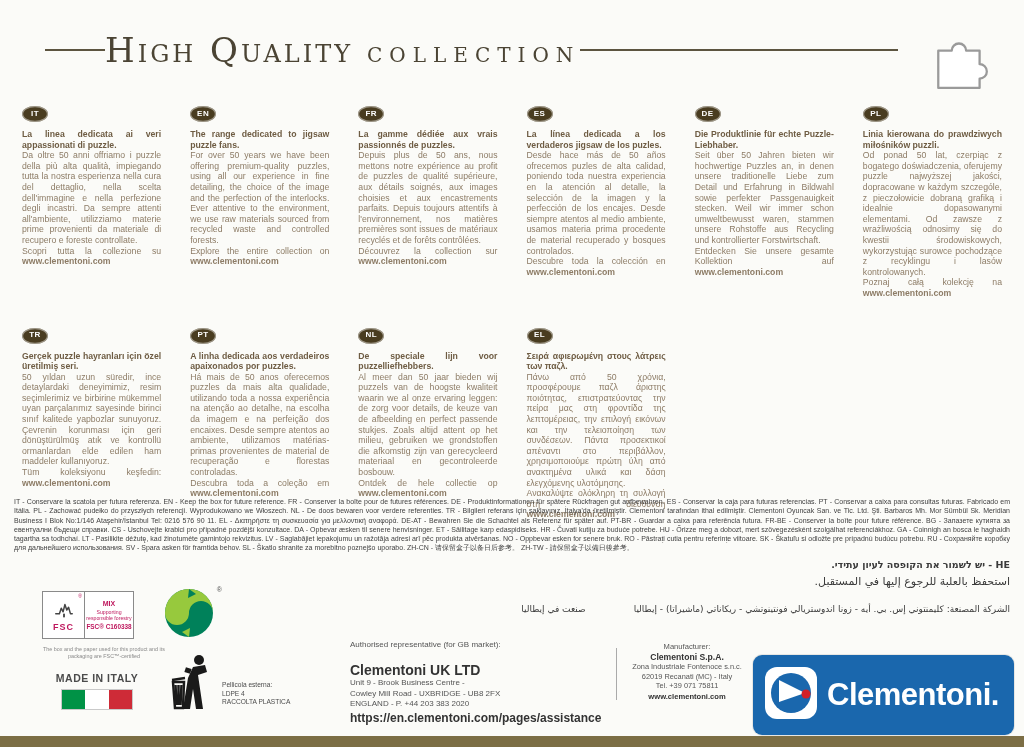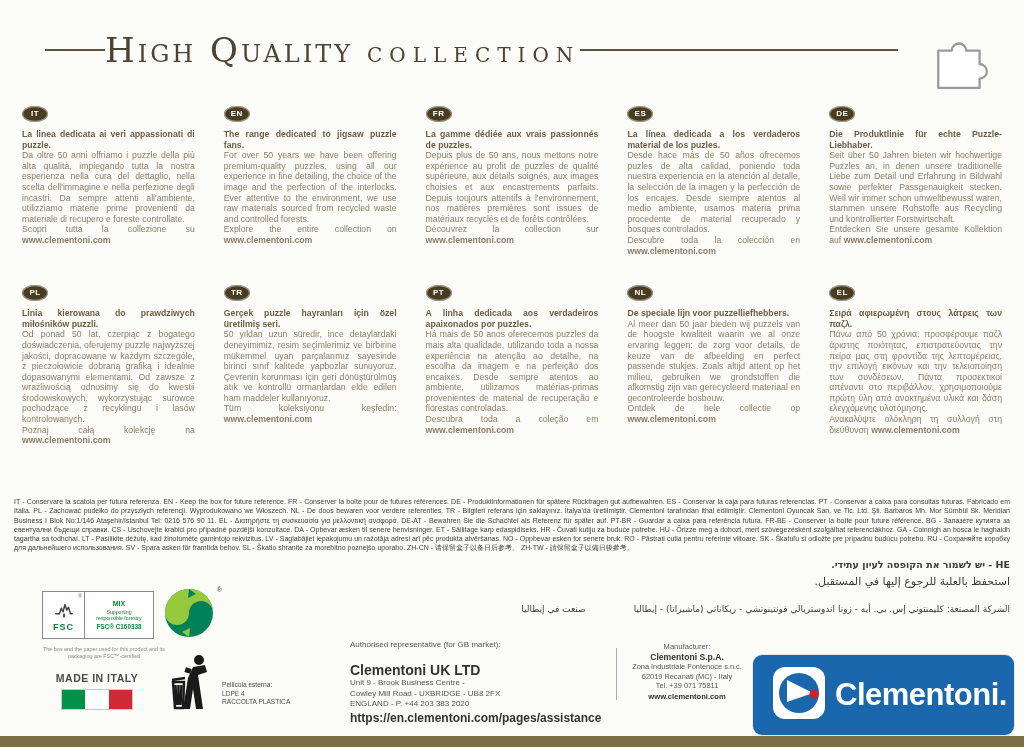--- a/index.html
+++ b/index.html
@@ -21,21 +21,21 @@
   .rule-right { flex:1; }
   .title { white-space:nowrap; font-family:"DejaVu Serif","Liberation Serif",serif; display:flex; align-items:baseline; }
   .title-main { font-variant:small-caps; font-size:34px; letter-spacing:3px; }
   .title-sub { font-size:20px; letter-spacing:7px; margin-left:14px; }
 
   .puzzle-icon { position:absolute; top:28px; right:32px; }
 
   
   .langs {
     position:absolute; top:106px; left:22px; width:980px;
-    display:grid; grid-template-columns:repeat(5,1fr);
+    display:grid; grid-template-columns:repeat(6,1fr);
     column-gap:12px; row-gap:26px;gap:29px;
   }
   .lang-col { font-size:8.7px; line-height:10.6px; text-align:justify; color:#8d7c66; }
   .badge {
     display:inline-flex; align-items:center; justify-content:center;
     min-width:26px; height:16px; padding:0 6px;
     background:#493c20; color:#fff;
     border-radius:50%;
     box-shadow:inset 0 0 0 1.2px rgba(255,255,255,.45);
     font-size:8px; font-weight:bold; letter-spacing:.5px;
@@ -51,22 +51,22 @@
   }
   .rtl-line { position:absolute; right:14px; direction:rtl; text-align:right; color:#3a3a3a;
               font-family:"DejaVu Sans", sans-serif; }
   .hebrew { top:559px; font-size:9.5px; font-weight:bold; }
   .ar-keep { top:575px; font-size:11px; }
   .ar-mfr  { top:604px; font-size:9px; }
   .ar-made { margin-right:48px; }
 
   
   .fsc {
-    position:absolute; left:42px; top:591px; width:112px; height:48px;
-    border:1px solid #8a8a8a; display:flex; background:#fff; color:#15803d;
+    position:absolute; left:42px; top:591px; width:92px; height:48px;
+    border:1px solid #8a8a8a; display:flex; background:#fff; color:#be185d;
   }
   .fsc-left { width:42px; border-right:1px solid #8a8a8a; display:flex; flex-direction:column;
               align-items:center; justify-content:center; position:relative; }
   .fsc-left .reg { position:absolute; top:1px; right:2px; font-size:5px; }
   .fsc-acronym { font-size:9px; font-weight:bold; letter-spacing:1px; margin-top:1px; }
   .fsc-right { flex:1; display:flex; flex-direction:column; align-items:center; justify-content:center; text-align:center; }
   .fsc-mix { font-size:7px; font-weight:bold; margin-bottom:2px; }
   .fsc-small { font-size:5.2px; line-height:6px; }
   .fsc-code { font-size:6.4px; font-weight:bold; margin-top:2px; }
   .fsc-caption {
@@ -98,21 +98,21 @@
   .mfr-block { position:absolute; left:626px; top:642px; width:122px; text-align:center; color:#555; }
   .mfr-heading { font-size:7.6px; }
   .mfr-name { font-size:8.6px; font-weight:bold; color:#333; margin-top:1px; }
   .mfr-line { font-size:7.4px; line-height:9.6px; }
   .mfr-url { font-size:7.6px; font-weight:bold; color:#333; margin-top:1px; }
 
   
   .brand-logo {
     position:absolute; left:753px; top:655px; width:261px; height:80px;
     background:#1a67ad; border-radius:9px;
-    display:flex; align-items:center; padding-left:20px;
+    display:flex; align-items:center; padding-left:12px;
     box-shadow:0 0 0 1px rgba(0,0,0,.08);
   }
   .brand-text {
     color:#fff; font-weight:bold; font-size:31px; letter-spacing:-.5px; margin-left:10px;
   }
   .bottom-strip { position:absolute; left:0; bottom:0; width:1024px; height:11px; background:#7c6e45; }
 </style>
 </head>
 <body>
 
@@ -149,21 +149,21 @@
 
   <div class="lang-col">
     <span class="badge">FR</span>
     <div class="lang-intro">La gamme dédiée aux vrais passionnés de puzzles.</div>
     <div class="lang-body">Depuis plus de 50 ans, nous mettons notre expérience au profit de puzzles de qualité supérieure, aux détails soignés, aux images choisies et aux encastrements parfaits. Depuis toujours attentifs à l'environnement, nos matières premières sont issues de matériaux recyclés et de forêts contrôlées.</div>
     <div class="lang-outro"><span>Découvrez la collection sur</span> <span class="lang-url">www.clementoni.com</span></div>
   </div>
 
   <div class="lang-col">
     <span class="badge">ES</span>
-    <div class="lang-intro">La línea dedicada a los verdaderos material de los puzles.</div>
+    <div class="lang-intro">La línea dedicada a los verdaderos jigsaw de los puzles.</div>
     <div class="lang-body">Desde hace más de 50 años ofrecemos puzles de alta calidad, poniendo toda nuestra experiencia en la atención al detalle, la selección de la imagen y la perfección de los encajes. Desde siempre atentos al medio ambiente, usamos materia prima procedente de material recuperado y bosques controlados.</div>
     <div class="lang-outro"><span>Descubre toda la colección en</span> <span class="lang-url">www.clementoni.com</span></div>
   </div>
 
   <div class="lang-col">
     <span class="badge">DE</span>
     <div class="lang-intro">Die Produktlinie für echte Puzzle-Liebhaber.</div>
     <div class="lang-body">Seit über 50 Jahren bieten wir hochwertige Puzzles an, in denen unsere traditionelle Liebe zum Detail und Erfahrung in Bildwahl sowie perfekter Passgenauigkeit stecken. Weil wir immer schon umweltbewusst waren, stammen unsere Rohstoffe aus Recycling und kontrollierter Forstwirtschaft.</div>
     <div class="lang-outro"><span>Entdecken Sie unsere gesamte Kollektion auf</span> <span class="lang-url">www.clementoni.com</span></div>
   </div>

